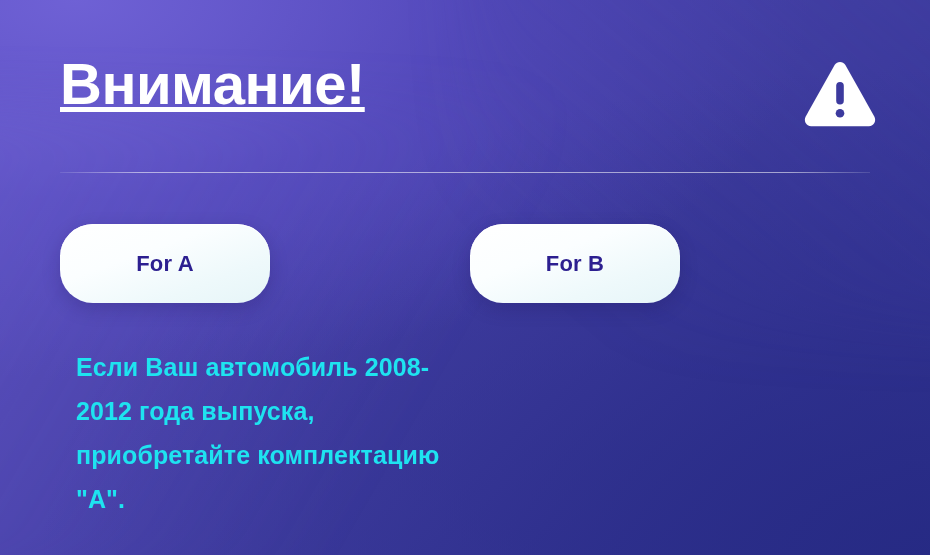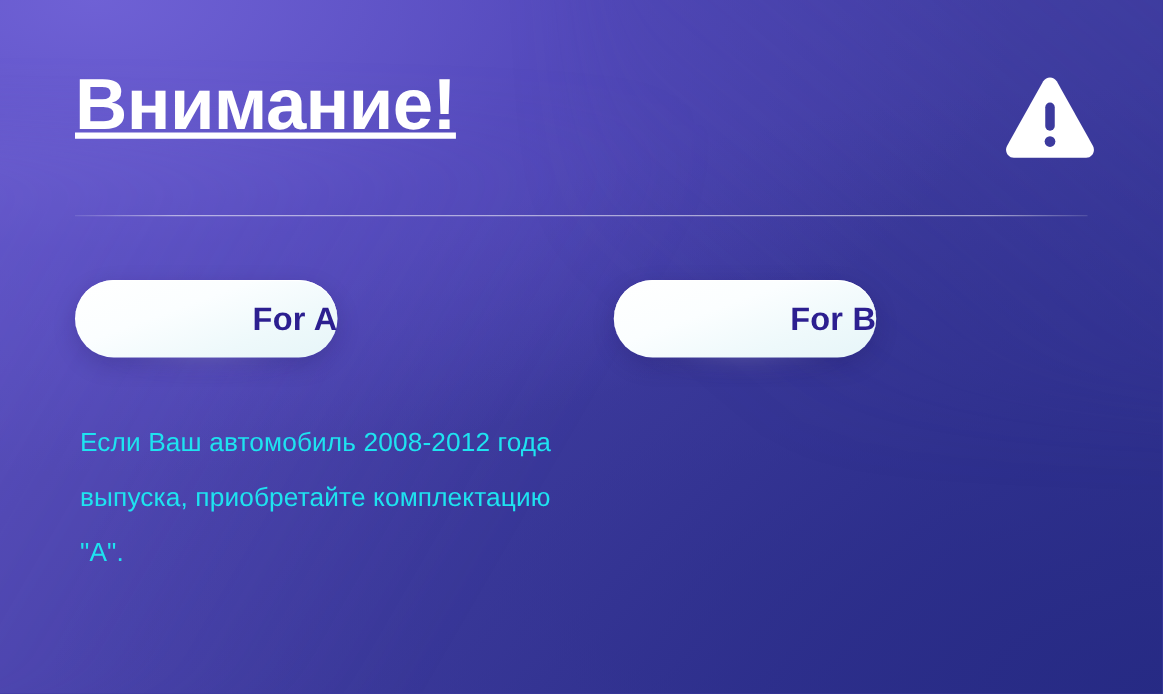--- a/index.html
+++ b/index.html
@@ -85,21 +85,21 @@
         rgba(255,255,255,0.12) 100%);
   }
 
   
   .column {
     position: absolute;
     top: 224px;
     width: 420px;
   }
   #column-a { left: 60px; }
-  #column-b { left: 491px; }
+  #column-b { left: 470px; }
 
   .pill-wrap {
     position: relative;
     width: 210px;
     height: 65px;
   }
   
   .pill-glow {
     position: absolute;
     left: 8px;
@@ -109,42 +109,41 @@
     border-radius: 50%;
     background: radial-gradient(55% 60% at 50% 40%, rgba(214,210,255,0.55) 0%, rgba(168,160,238,0.30) 45%, rgba(140,132,222,0.0) 78%);
     filter: blur(9px);
     pointer-events: none;
   }
   .pill {
     position: absolute;
     left: 0;
     top: 0;
     width: 210px;
-    height: 62px;
+    height: 79px;
     border: none;
     border-radius: 33px;
     background: linear-gradient(160deg, #ffffff 0%, #fbfeff 38%, #eef9fb 72%, #e6f5f8 100%);
     box-shadow: 0 6px 18px rgba(27,20,80,0.22), 0 1px 0 rgba(255,255,255,0.9) inset;
     color: #2c1f90;
     font-family: "Liberation Sans", "DejaVu Sans", sans-serif;
-    font-size: 26px;
+    font-size: 22px;
     font-weight: 700;
     letter-spacing: 0.2px;
     cursor: pointer;
     padding: 0;
-    text-align: right;
   }
 
   .column-text {
-    margin: 4px;
+    margin: 16px;
     padding-top: 40px;
     width: 400px;
     color: #1ee3f0;
-    font-size: 21px;
-    font-weight: 400;
+    font-size: 25px;
+    font-weight: 700;
     line-height: 44px;
     letter-spacing: 0.1px;
   }
 </style>
 </head>
 <body>
 
 <div id="banner">
 
   <div class="sheen-a"></div>

